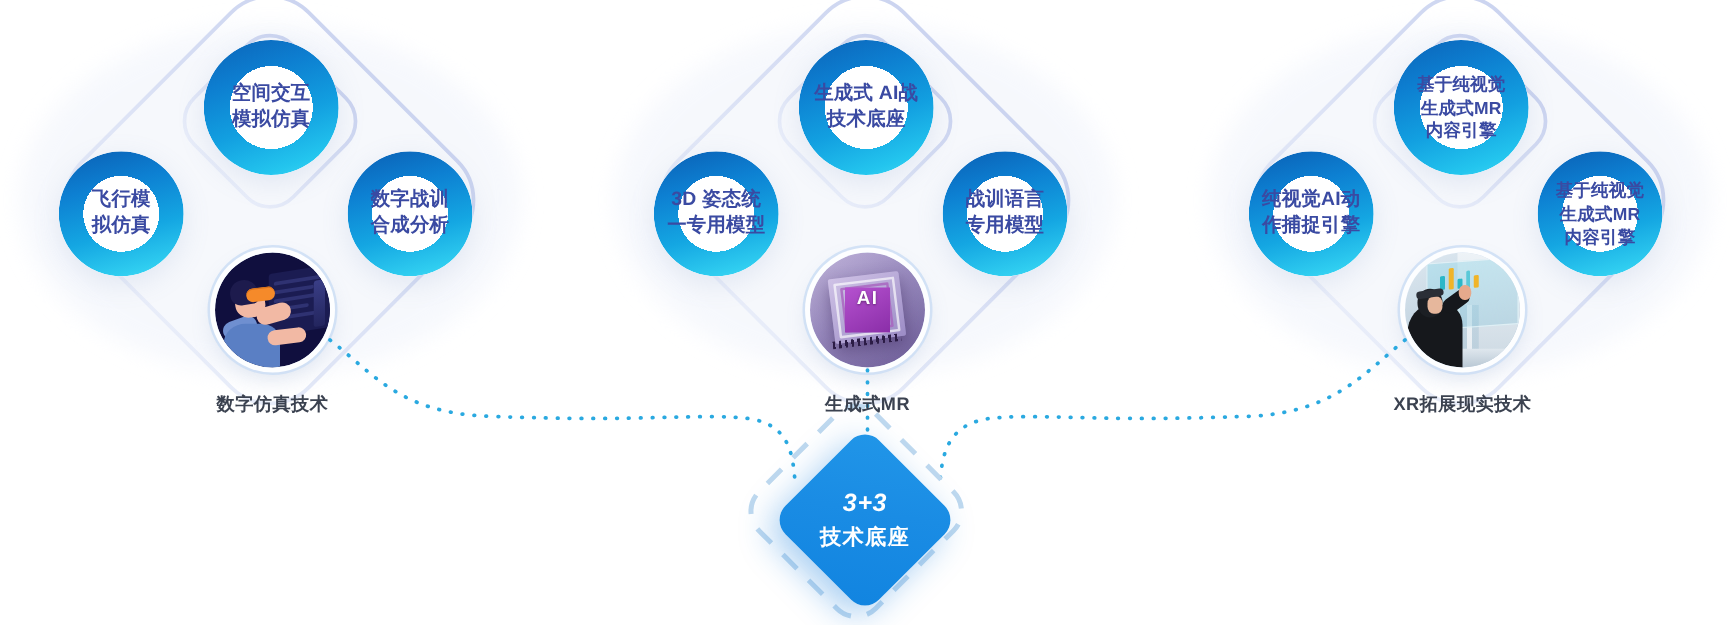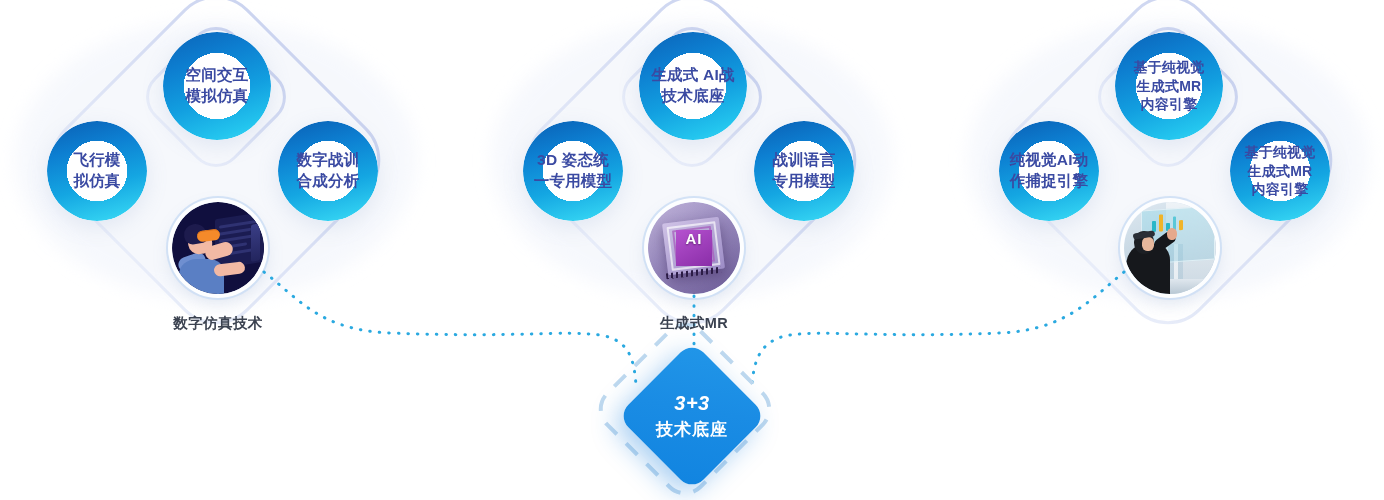--- a/index.html
+++ b/index.html
@@ -290,20 +290,21 @@
       <div class="desk"></div>
       <div class="body"></div>
       <div class="head"></div>
       <div class="face"></div>
       <div class="hs"></div>
       <div class="arm"></div>
       <div class="hand"></div>
     </div>
   </div>
 
+  <div class="caption" style="left:1070px;top:314px;width:200px;">XR拓展现实技术</div>
 
   <svg id="fg-svg" viewBox="0 0 1384 500" xmlns="http://www.w3.org/2000/svg">
     <g fill="none" stroke="#2aa9e0" stroke-width="3" stroke-linecap="round" stroke-dasharray="0.5 9">
       <path d="M264,272 C300,300 320,330 390,333 C520,338 560,330 600,335 C630,340 634,360 636,385"></path>
       <path d="M694,296 C694,320 694,340 694,368"></path>
       <path d="M1124,272 C1090,300 1066,330 1000,333 C870,338 830,330 790,335 C760,340 754,360 752,385"></path>
     </g>
   </svg>
 
   <svg style="position:absolute;left:0;top:0;width:1384px;height:500px;z-index:4;pointer-events:none" viewBox="0 0 1384 500" xmlns="http://www.w3.org/2000/svg">

